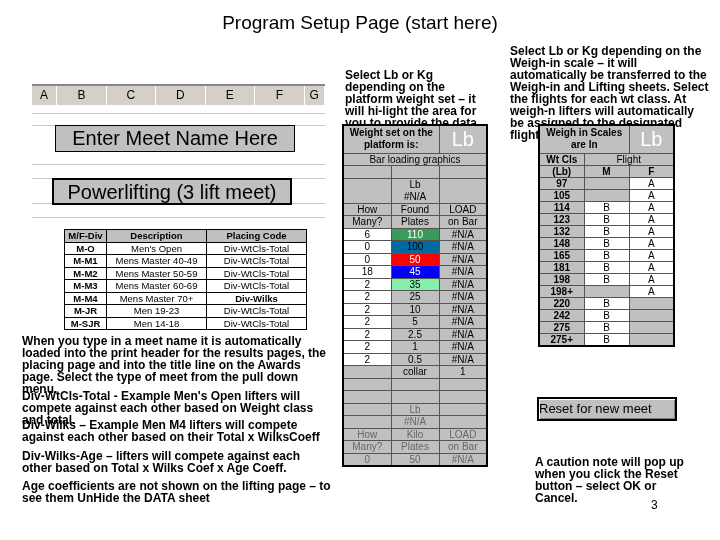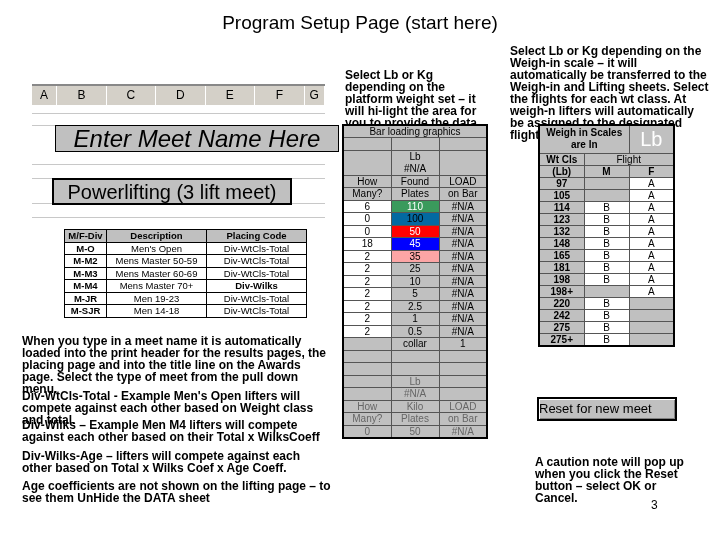--- a/index.html
+++ b/index.html
@@ -39,38 +39,43 @@
 <div class="abs colhdr">
   <div style="flex:0.5">A</div>
   <div>B</div>
   <div>C</div>
   <div>D</div>
   <div>E</div>
   <div>F</div>
   <div style="flex:0.4">G</div>
 </div>
 
-<div class="abs box" style="left:55px;top:125px;width:284px;height:27px;font-size:24px;line-height:25px;font-style:italic;">Enter Meet Name Here</div>
+<div class="abs box" style="left:55px;top:125px;width:240px;height:27px;font-size:20px;line-height:25px;">Enter Meet Name Here</div>
 <div class="abs box" style="left:52px;top:178px;width:240px;height:27px;font-size:20px;line-height:25px;border-width:2px;">Powerlifting (3 lift meet)</div>
 
 <table class="abs div-table">
   <thead>
     <tr>
       <th style="width:42px">M/F-Div</th>
       <th style="width:100px">Description</th>
       <th style="width:100px">Placing Code</th>
     </tr>
   </thead>
   <tbody id="div-tbody">
       <tr>
         <td style="font-weight: bold;">M-O</td>
         <td>Men's Open</td>
         <td>Div-WtCls-Total</td>
       </tr>
       <tr>
+        <td style="font-weight: bold;">M-M1</td>
+        <td>Mens Master 40-49</td>
+        <td>Div-WtCls-Total</td>
+      </tr>
+      <tr>
         <td style="font-weight: bold;">M-M2</td>
         <td>Mens Master 50-59</td>
         <td>Div-WtCls-Total</td>
       </tr>
       <tr>
         <td style="font-weight: bold;">M-M3</td>
         <td>Mens Master 60-69</td>
         <td>Div-WtCls-Total</td>
       </tr>
       <tr>
@@ -95,20 +100,24 @@
 <div class="abs note" style="left:510px;top:45px;width:200px;">Select Lb or Kg depending on the Weigh-in scale – it will automatically be transferred to the Weigh-in and Lifting sheets. Select the flights for each wt class.  At weigh-n lifters will automatically be assigned to the designated flight.</div>
 <div class="abs note" style="left:22px;top:335px;width:310px;">When you type in a meet name it is automatically loaded into the print header for the results pages, the placing page and into the title line on the Awards page.   Select the type of meet from the pull down menu.</div>
 <div class="abs note" style="left:22px;top:390px;width:310px;"><span>Div-WtCls-Total</span><span> - Example Men's Open lifters will compete against each other based on Weight class and total.</span></div>
 <div class="abs note" style="left:22px;top:419px;width:310px;"><span>Div-Wilks</span><span> – Example Men M4 lifters will compete against each other based on their Total x WilksCoeff</span></div>
 <div class="abs note" style="left:22px;top:450px;width:310px;"><span>Div-Wilks-Age</span><span> – lifters will compete against each other based on Total x Wilks Coef x Age Coeff.</span></div>
 <div class="abs note" style="left:22px;top:480px;width:310px;">Age coefficients are not shown on the lifting page – to see them UnHide the DATA sheet</div>
 <div class="abs note" style="left:535px;top:456px;width:150px;">A caution note will pop up when you click the Reset button – select OK or Cancel.</div>
 
 <table class="abs wt-table">
   <tbody>
+      <tr>
+    <td colspan="2" style="height:28px;font-weight:bold;line-height:12px;"><span>Weight set on the</span><br><span>platform is:</span></td>
+    <td class="lbbox">Lb</td>
+  </tr>
   <tr>
         <td colspan="3">Bar loading graphics</td>
       </tr>
   <tr>
         <td></td>
         <td></td>
         <td></td>
       </tr>
   <tr>
     <td></td>
@@ -142,21 +151,21 @@
         <td style="background: rgb(255, 0, 0); color: rgb(255, 255, 255);">50</td>
         <td>#N/A</td>
       </tr>
       <tr>
         <td class="white">18</td>
         <td style="background: rgb(0, 0, 255); color: rgb(255, 255, 255);">45</td>
         <td>#N/A</td>
       </tr>
       <tr>
         <td class="white">2</td>
-        <td style="background: #fca5a5; color: rgb(0, 0, 0); margin-top: 10px;">35</td>
+        <td style="background: #86efac; color: rgb(0, 0, 0); margin-top: 10px;">35</td>
         <td>#N/A</td>
       </tr>
       <tr>
         <td class="white">2</td>
         <td>25</td>
         <td>#N/A</td>
       </tr>
       <tr>
         <td class="white">2</td>
         <td>10</td>

